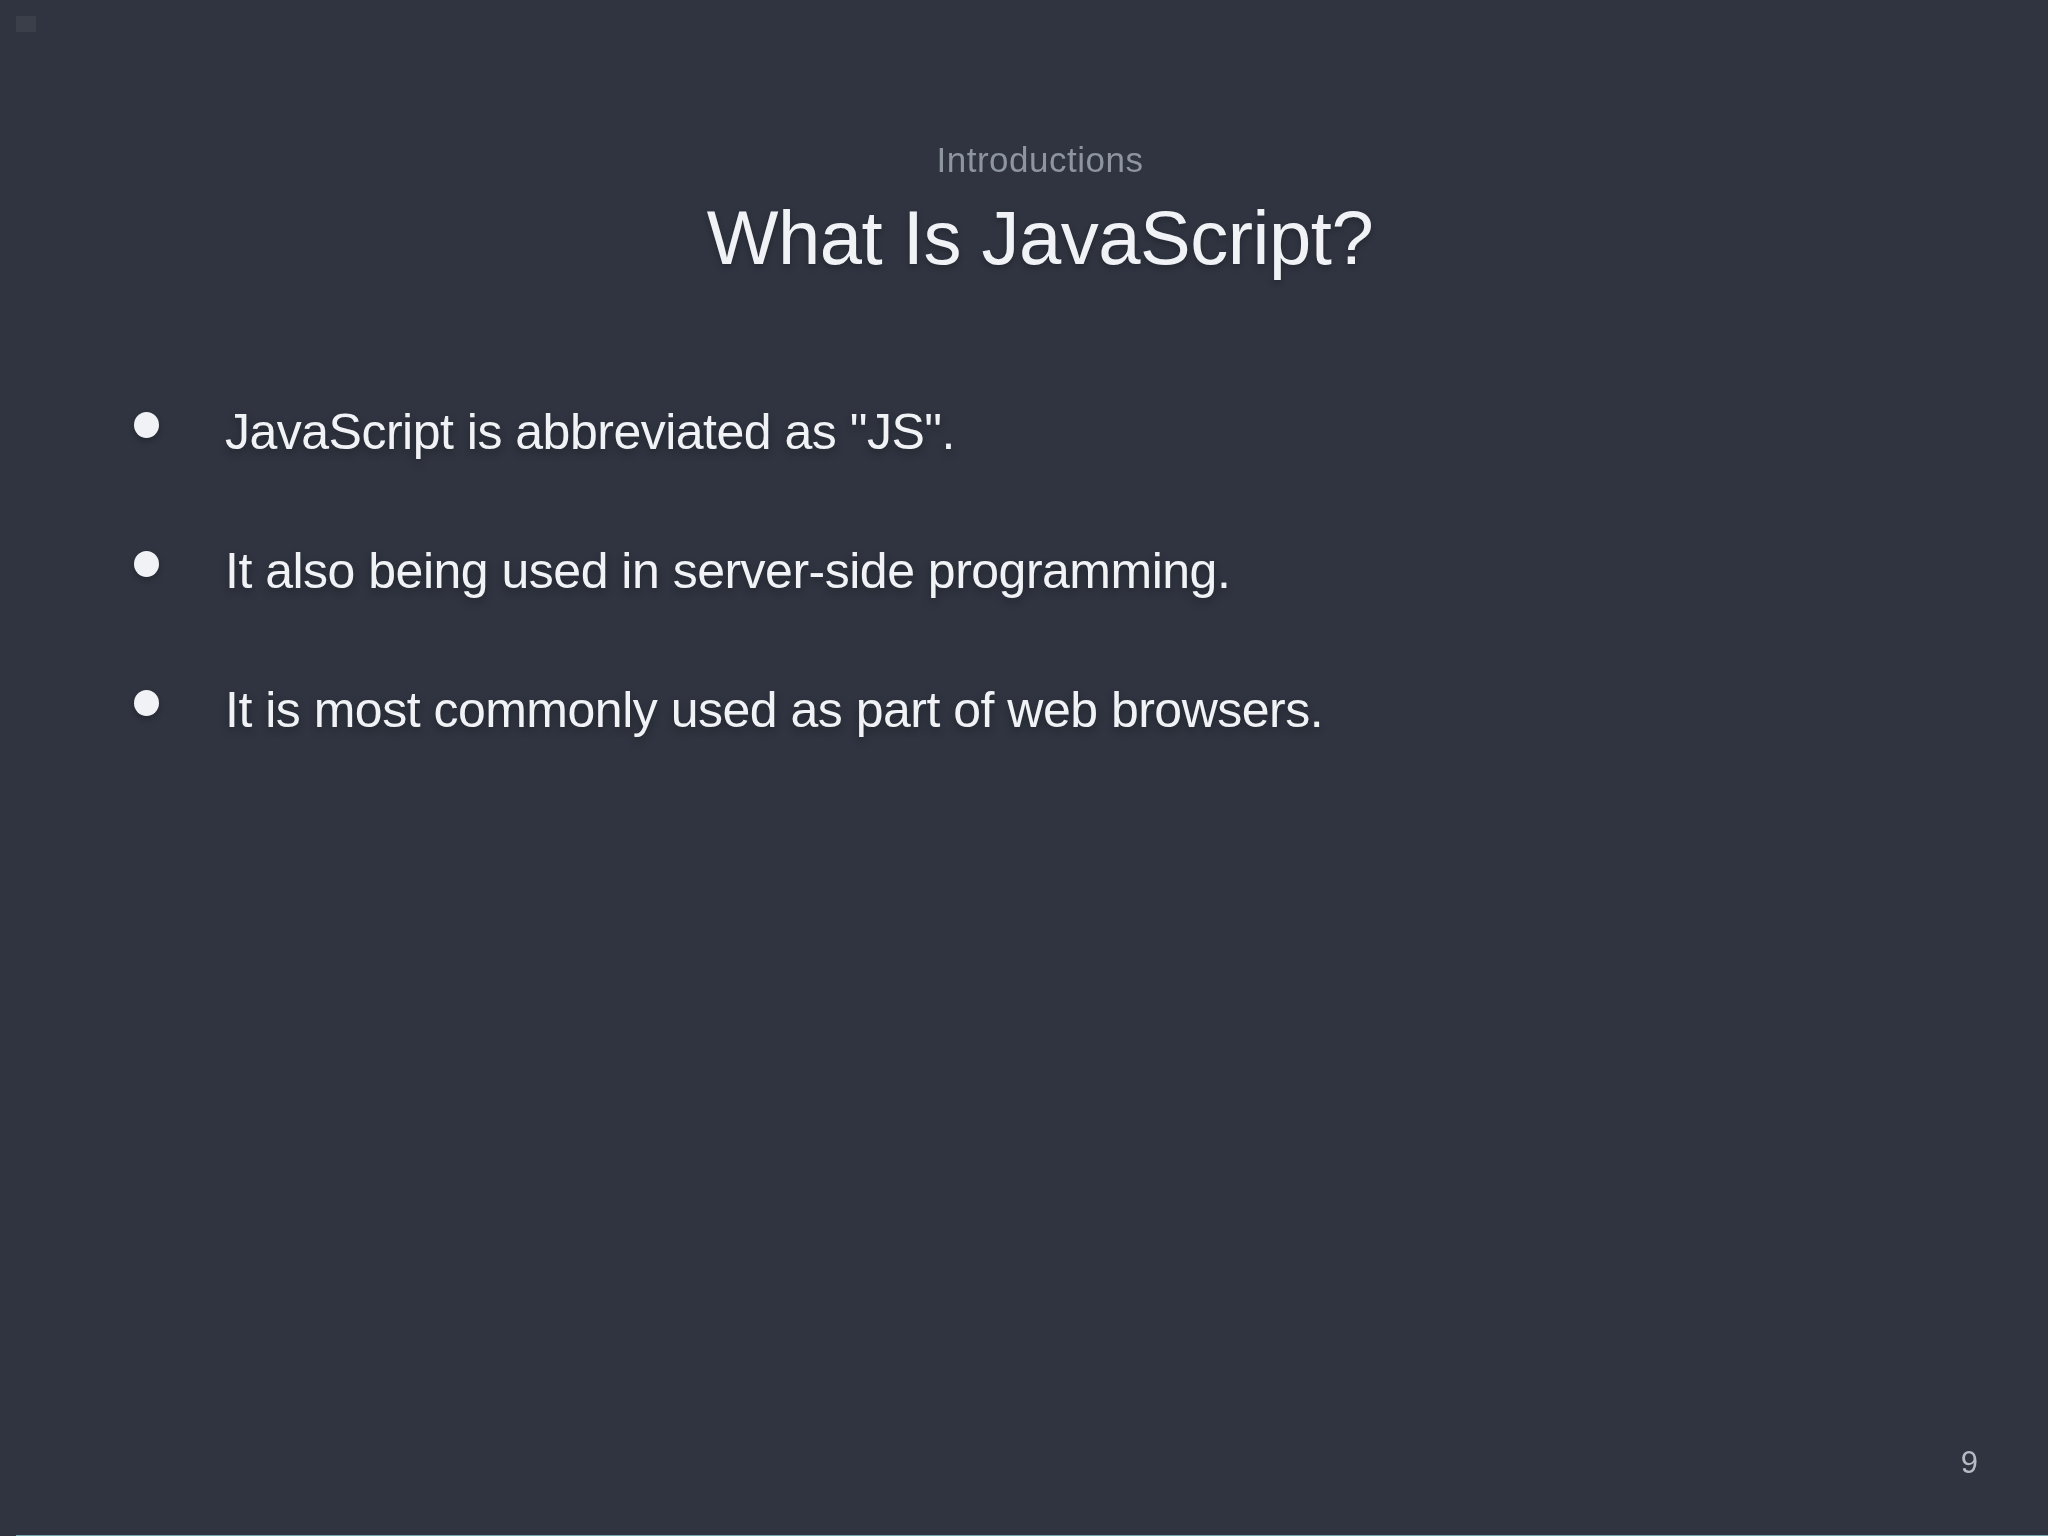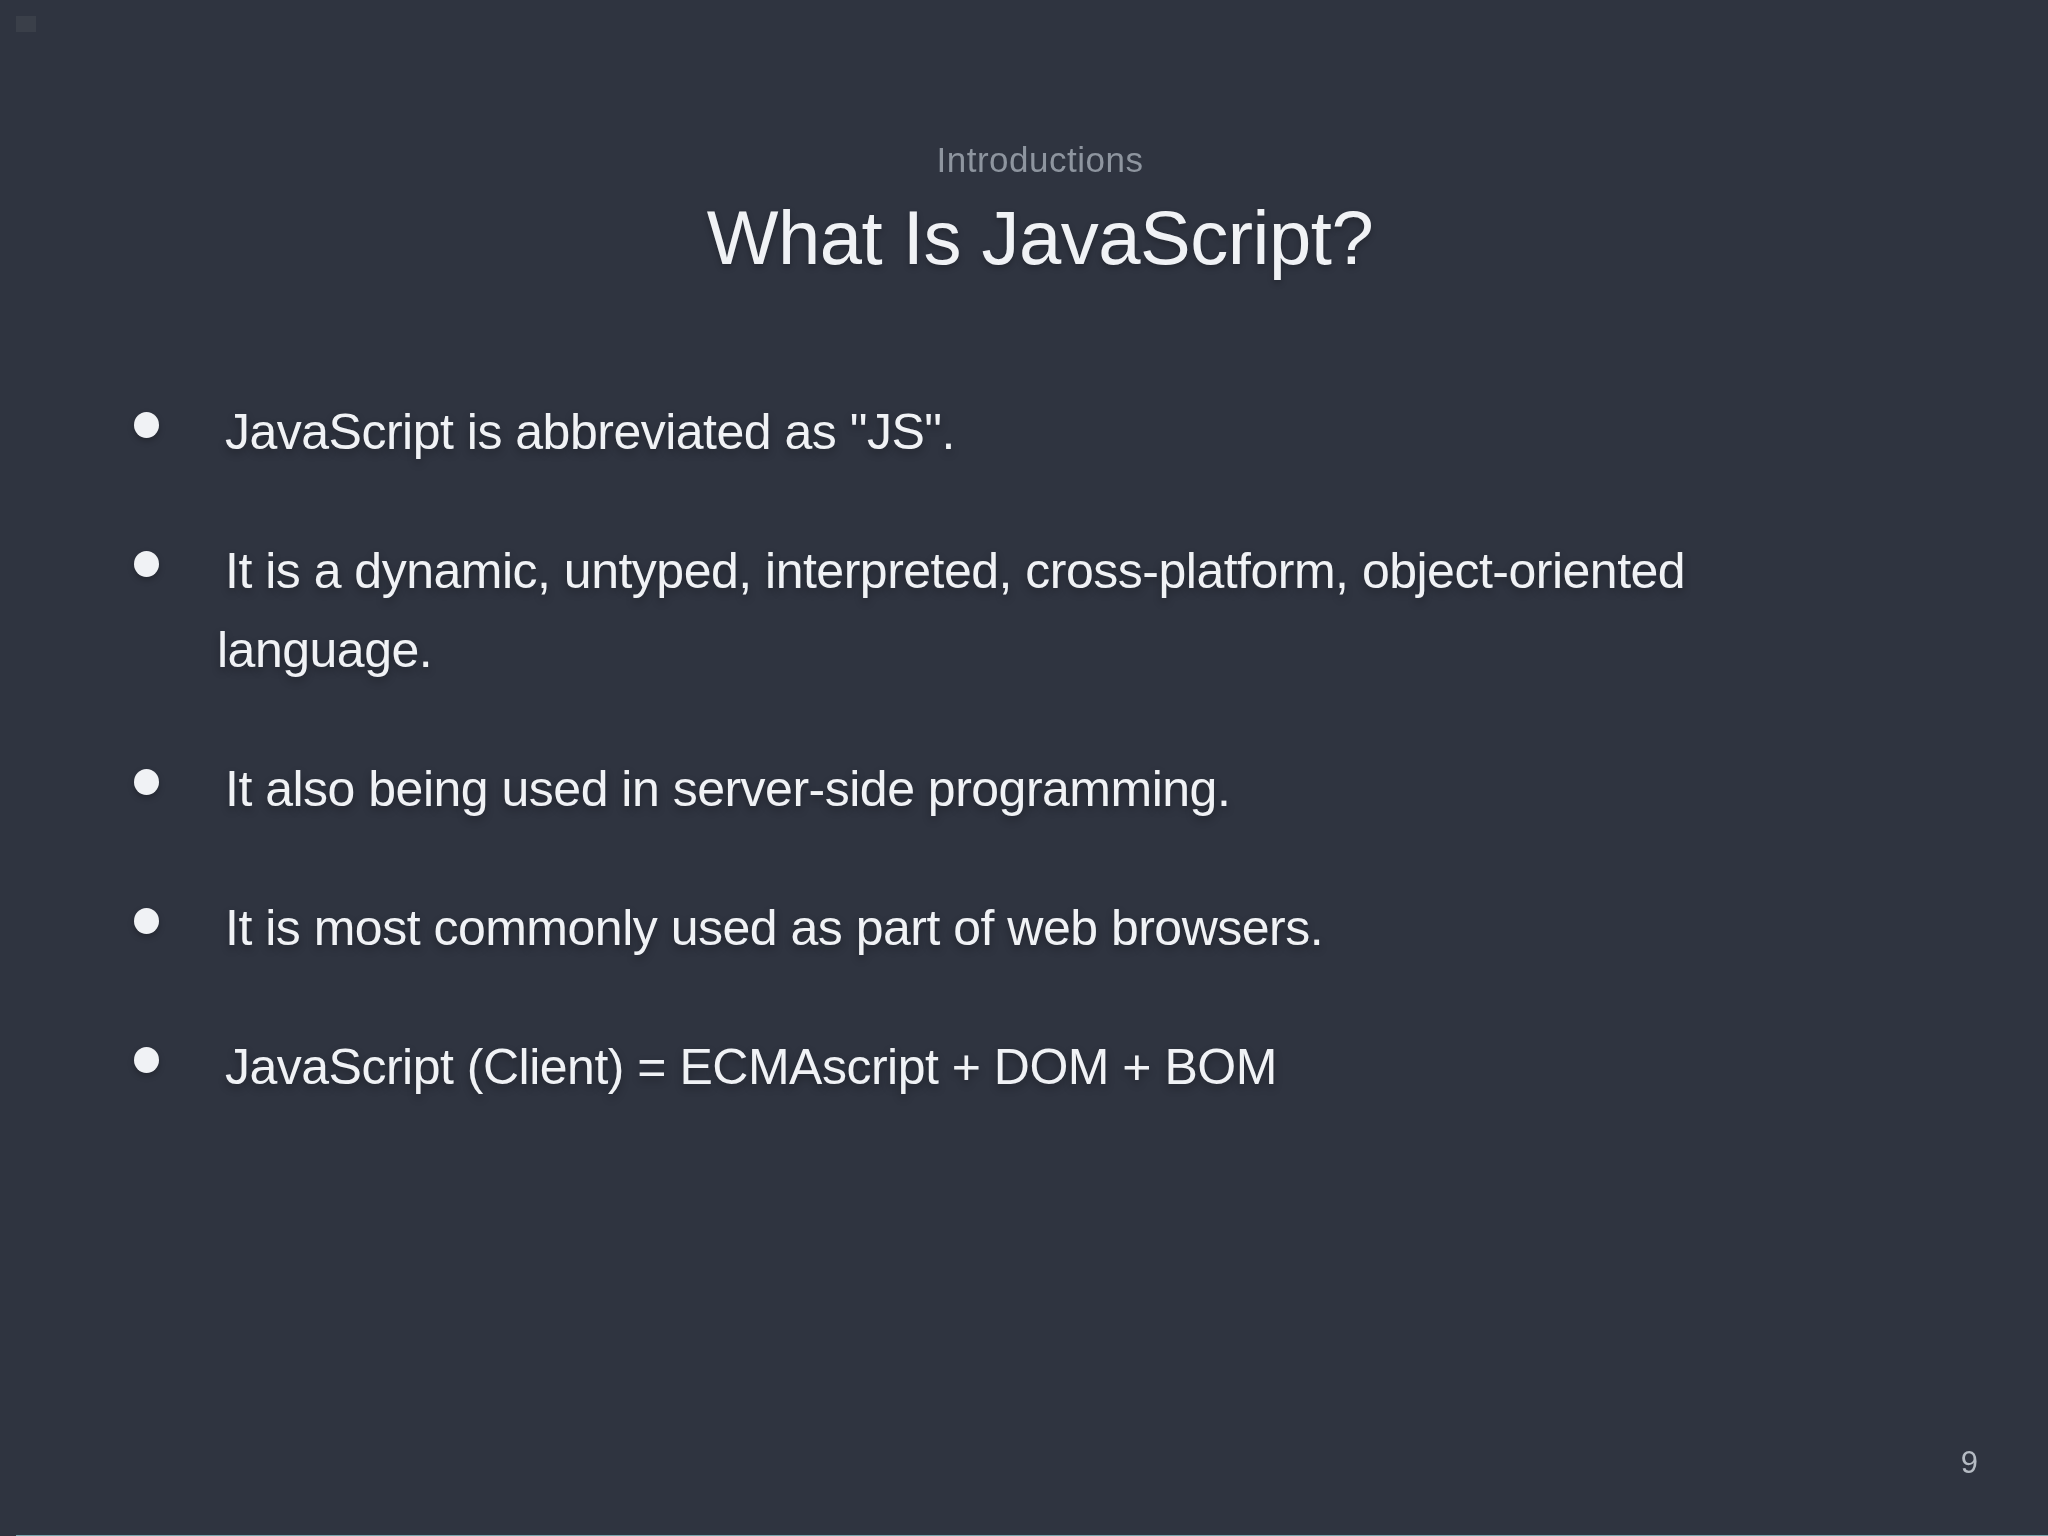--- a/index.html
+++ b/index.html
@@ -112,33 +112,25 @@
 
   <h1 class="title">What Is JavaScript?</h1>
 
   <ul class="bullets">
     <li>
       <span class="bullet-dot"></span>
       <span>JavaScript is abbreviated as "JS".</span>
     </li>
     <li>
       <span class="bullet-dot"></span>
-      <span>It is a dynamic, untyped, interpreted, cross-platform, object-oriented language.</span>
-    </li>
-    <li>
-      <span class="bullet-dot"></span>
       <span>It also being used in server-side programming.</span>
     </li>
     <li>
       <span class="bullet-dot"></span>
       <span>It is most commonly used as part of web browsers.</span>
-    </li>
-    <li>
-      <span class="bullet-dot"></span>
-      <span>JavaScript (Client) = ECMAscript + DOM + BOM</span>
     </li>
   </ul>
 
   <div class="page-number">9</div>
 
   <div class="footer-bar"></div>
 
 </div>
 
 </body></html>

